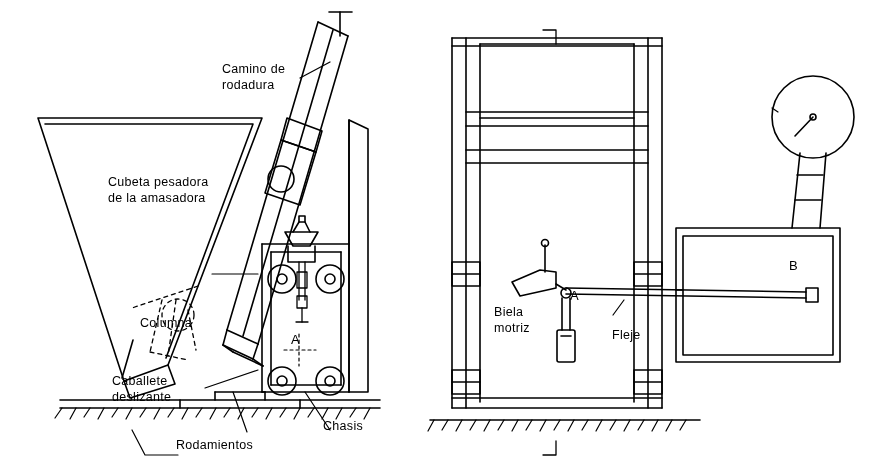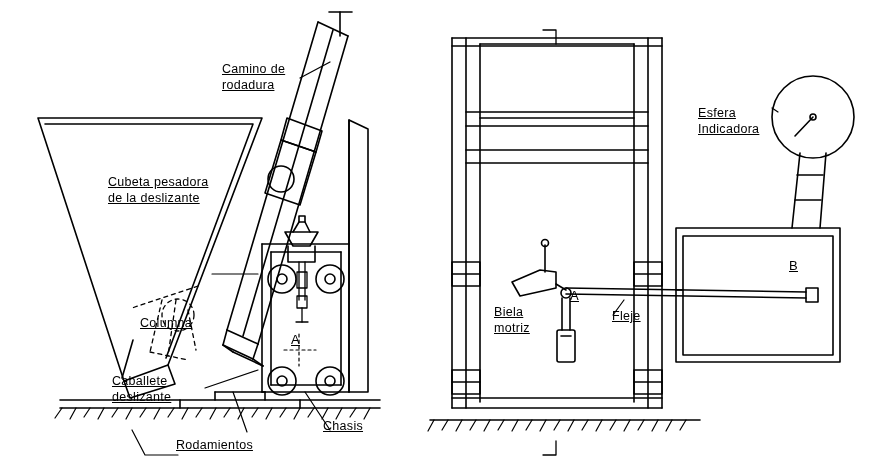--- a/index.html
+++ b/index.html
@@ -25,21 +25,20 @@
     height: 472px;
   }
   .lbl {
     position: absolute;
     font-family: "Liberation Sans", sans-serif;
     font-size: 12.5px;
     color: #000000;
     line-height: 1.25;
     white-space: pre;
     letter-spacing: 0.3px;
-    text-decoration: underline;
   }
   .lbl.italic-cap {
     font-size: 13px;
     font-style: normal;
   }
 </style>
 </head>
 <body>
 
 <div id="root">
@@ -278,38 +277,36 @@
         <path d="M613,315 L624,300"></path>
       </g>
 
     </g>
   </svg>
 
   <div class="lbl" style="left:222px; top:62px;">Camino de
 rodadura</div>
 
   <div class="lbl" style="left:108px; top:175px;">Cubeta pesadora
-de la deslizante</div>
+de la amasadora</div>
 
   <div class="lbl" style="left:140px; top:268px;margin-top:48px;">Columna</div>
 
   <div class="lbl" style="left:112px; top:374px;">Caballete
 deslizante</div>
 
   <div class="lbl" style="left:176px; top:438px;text-align:center;">Rodamientos</div>
 
   <div class="lbl" style="left:303px; top:419px;margin-left:20px;">Chasis</div>
 
   <div class="lbl italic-cap" style="left:291px; top:332px;">A</div>
 
-  <div class="lbl" style="left:698px; top:106px;">Esfera
-Indicadora</div>
 
   <div class="lbl" style="left:494px; top:305px;">Biela
 motriz</div>
 
-  <div class="lbl" style="left:612px; top:309px;">Fleje</div>
+  <div class="lbl" style="left:612px; top:328px;">Fleje</div>
 
   <div class="lbl italic-cap" style="left:570px; top:288px;">A</div>
 
   <div class="lbl italic-cap" style="left:789px; top:258px;">B</div>
 
 </div>
 
 </body></html>

